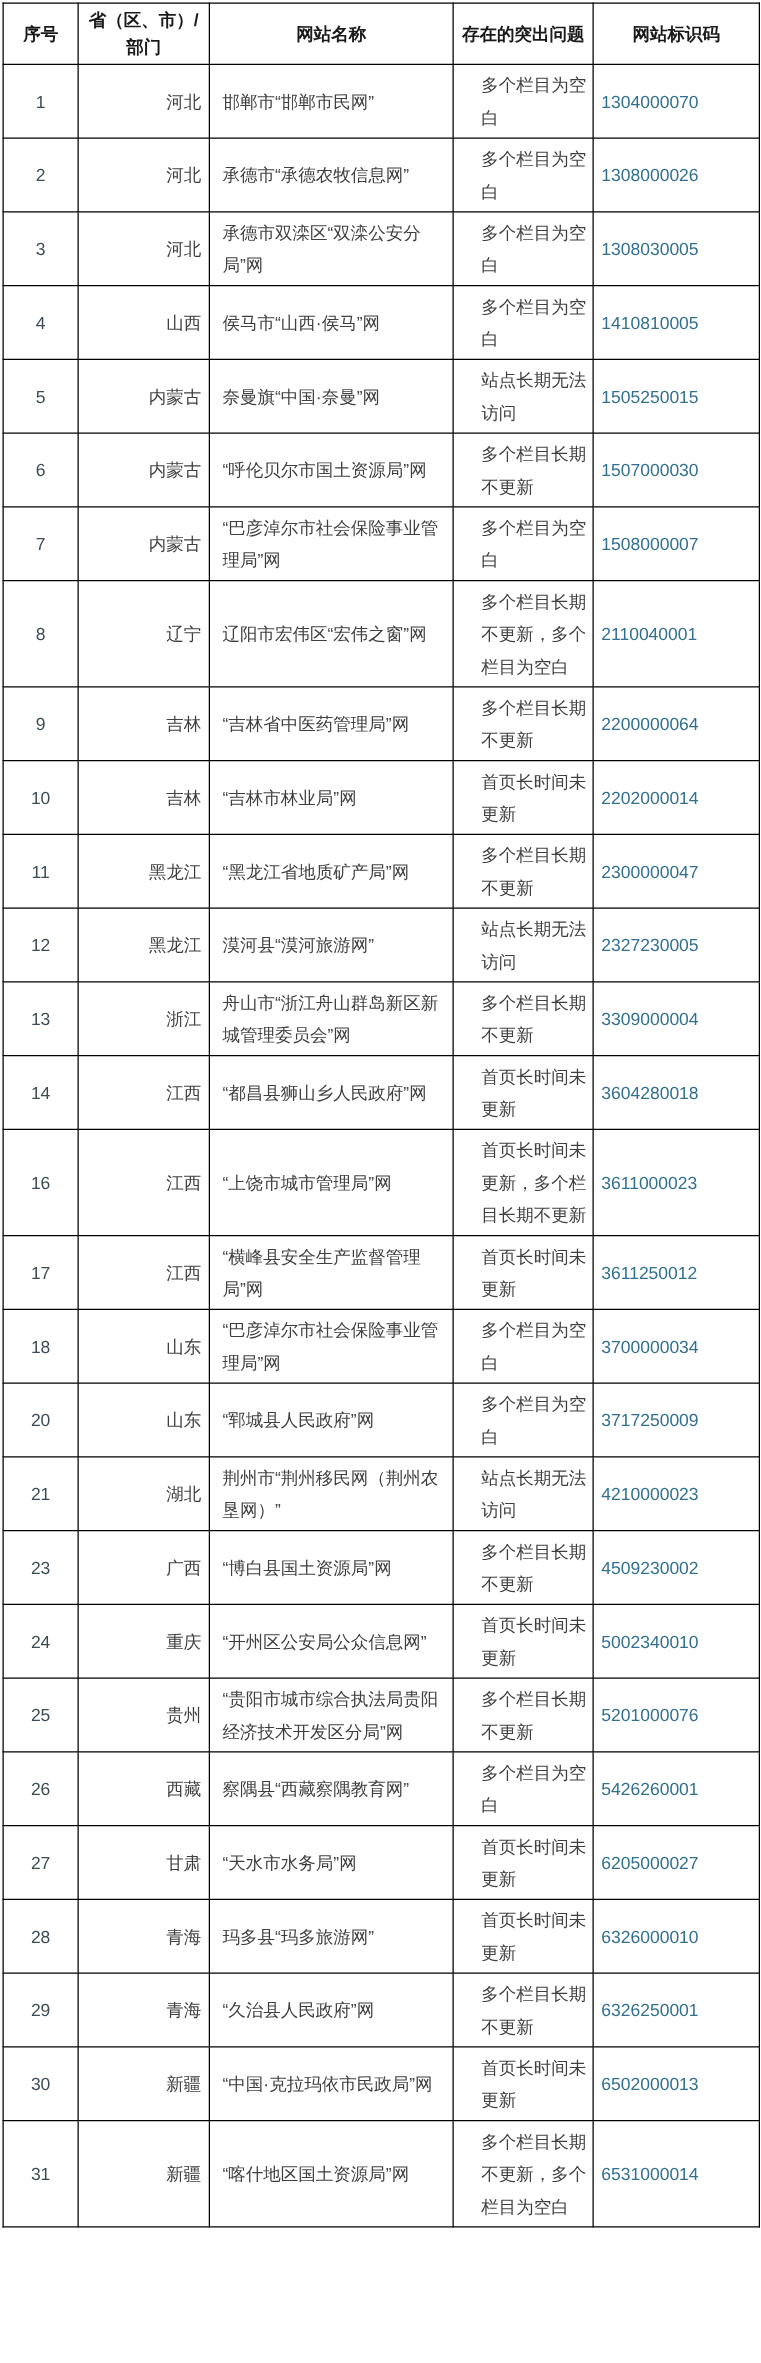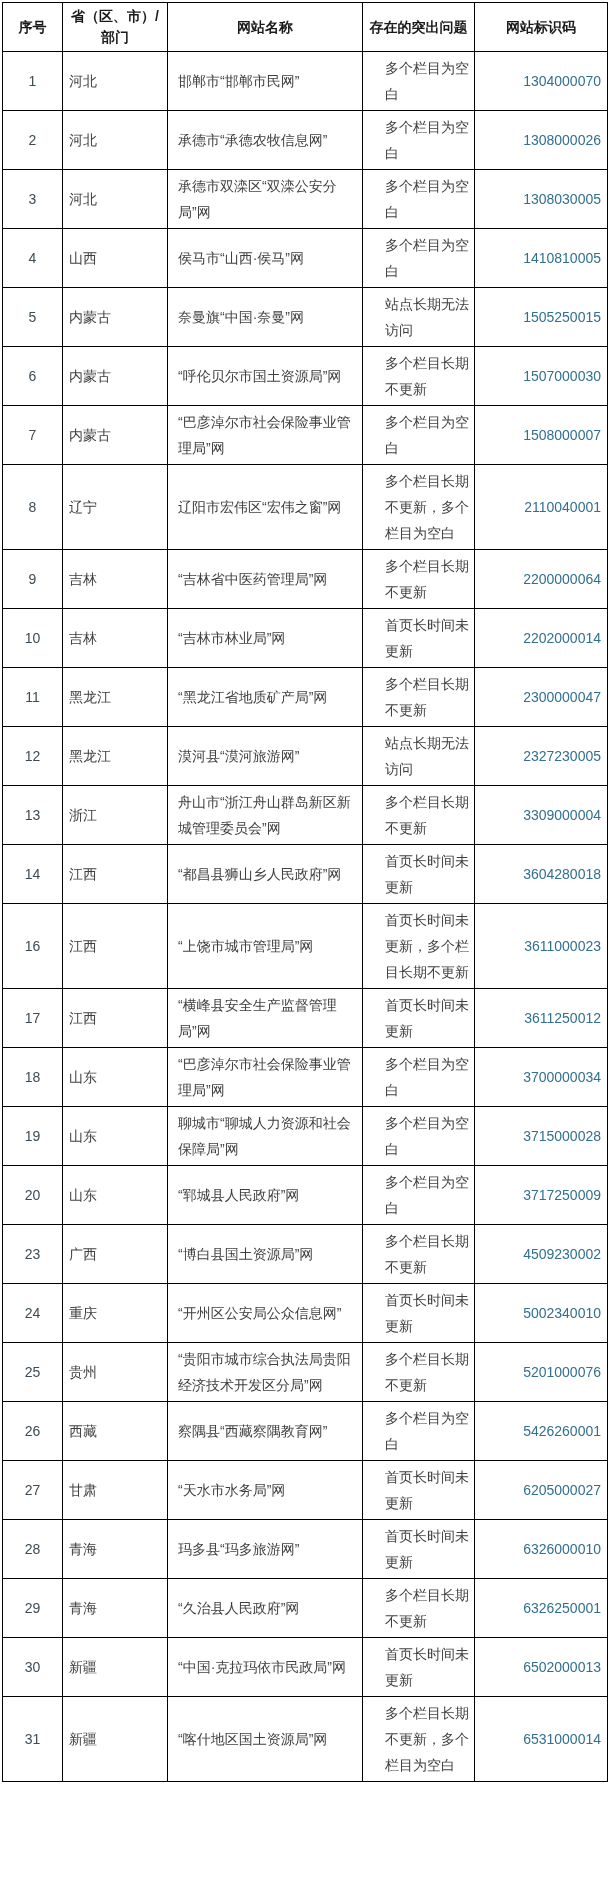--- a/index.html
+++ b/index.html
@@ -36,34 +36,34 @@
   .problem-table td {
     color: #3f3f3f;
     line-height: 26px;
     padding: 3px 6px;
   }
   td.cell-no {
     text-align: center;
     color: #3c4c56;
   }
   td.cell-region {
-    text-align: left;
+    text-align: right;
   }
   td.cell-site {
     text-align: left;
     padding-left: 10px;
     padding-right: 8px;
   }
   td.cell-problem {
     text-align: left;
     padding-left: 22px;
     padding-right: 4px;
   }
   td.cell-code {
-    text-align: right;
+    text-align: left;
     color: #31708f;
   }
 </style>
 </head>
 <body>
 
 <table class="problem-table">
   <colgroup>
     <col style="width:60px">
     <col style="width:105px">
@@ -194,32 +194,32 @@
         <td class="cell-code">3611250012</td>
       </tr>
       <tr>
         <td class="cell-no">18</td>
         <td class="cell-region">山东</td>
         <td class="cell-site">“巴彦淖尔市社会保险事业管理局”网</td>
         <td class="cell-problem">多个栏目为空白</td>
         <td class="cell-code">3700000034</td>
       </tr>
       <tr>
-        <td class="cell-no">19</td>
-        <td class="cell-region">山东</td>
-        <td class="cell-site">聊城市“聊城人力资源和社会保障局”网</td>
-        <td class="cell-problem">多个栏目为空白</td>
-        <td class="cell-code">3715000028</td>
-      </tr>
-      <tr>
         <td class="cell-no">20</td>
         <td class="cell-region">山东</td>
         <td class="cell-site">“郓城县人民政府”网</td>
         <td class="cell-problem">多个栏目为空白</td>
         <td class="cell-code">3717250009</td>
+      </tr>
+      <tr>
+        <td class="cell-no">21</td>
+        <td class="cell-region">湖北</td>
+        <td class="cell-site">荆州市“荆州移民网（荆州农垦网）”</td>
+        <td class="cell-problem">站点长期无法访问</td>
+        <td class="cell-code">4210000023</td>
       </tr>
       <tr>
         <td class="cell-no">23</td>
         <td class="cell-region">广西</td>
         <td class="cell-site">“博白县国土资源局”网</td>
         <td class="cell-problem">多个栏目长期不更新</td>
         <td class="cell-code">4509230002</td>
       </tr>
       <tr>
         <td class="cell-no">24</td>

